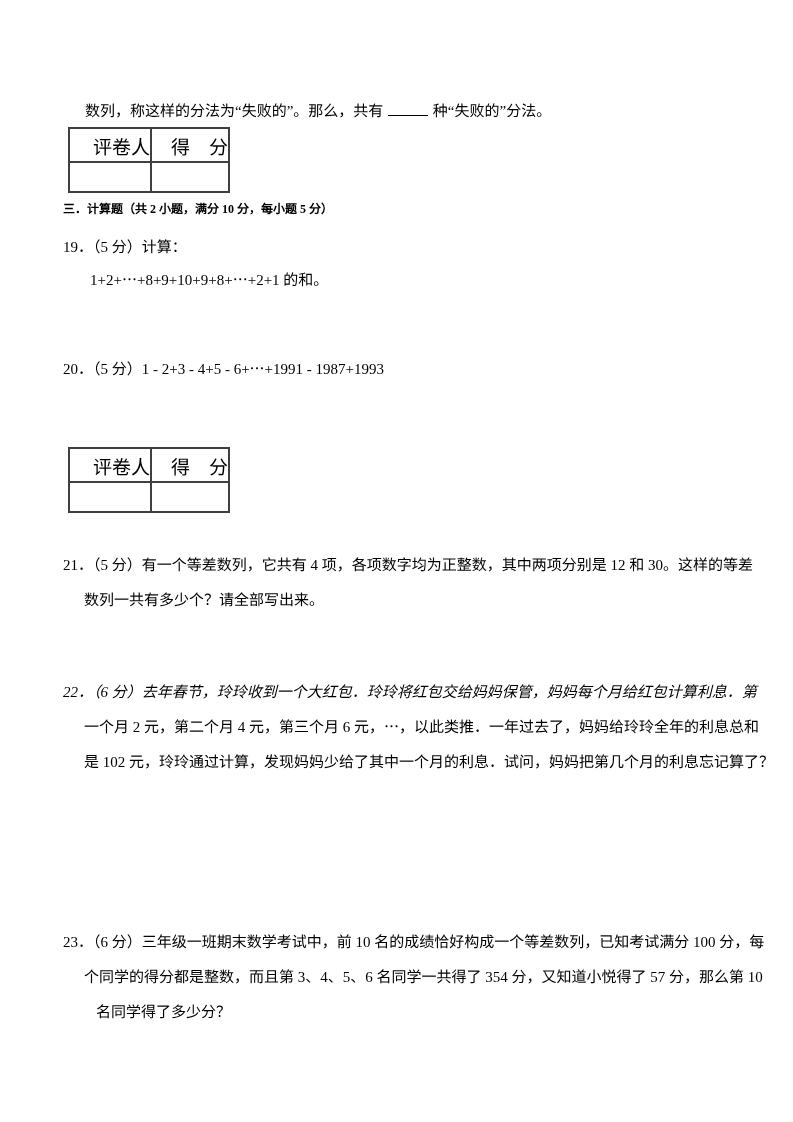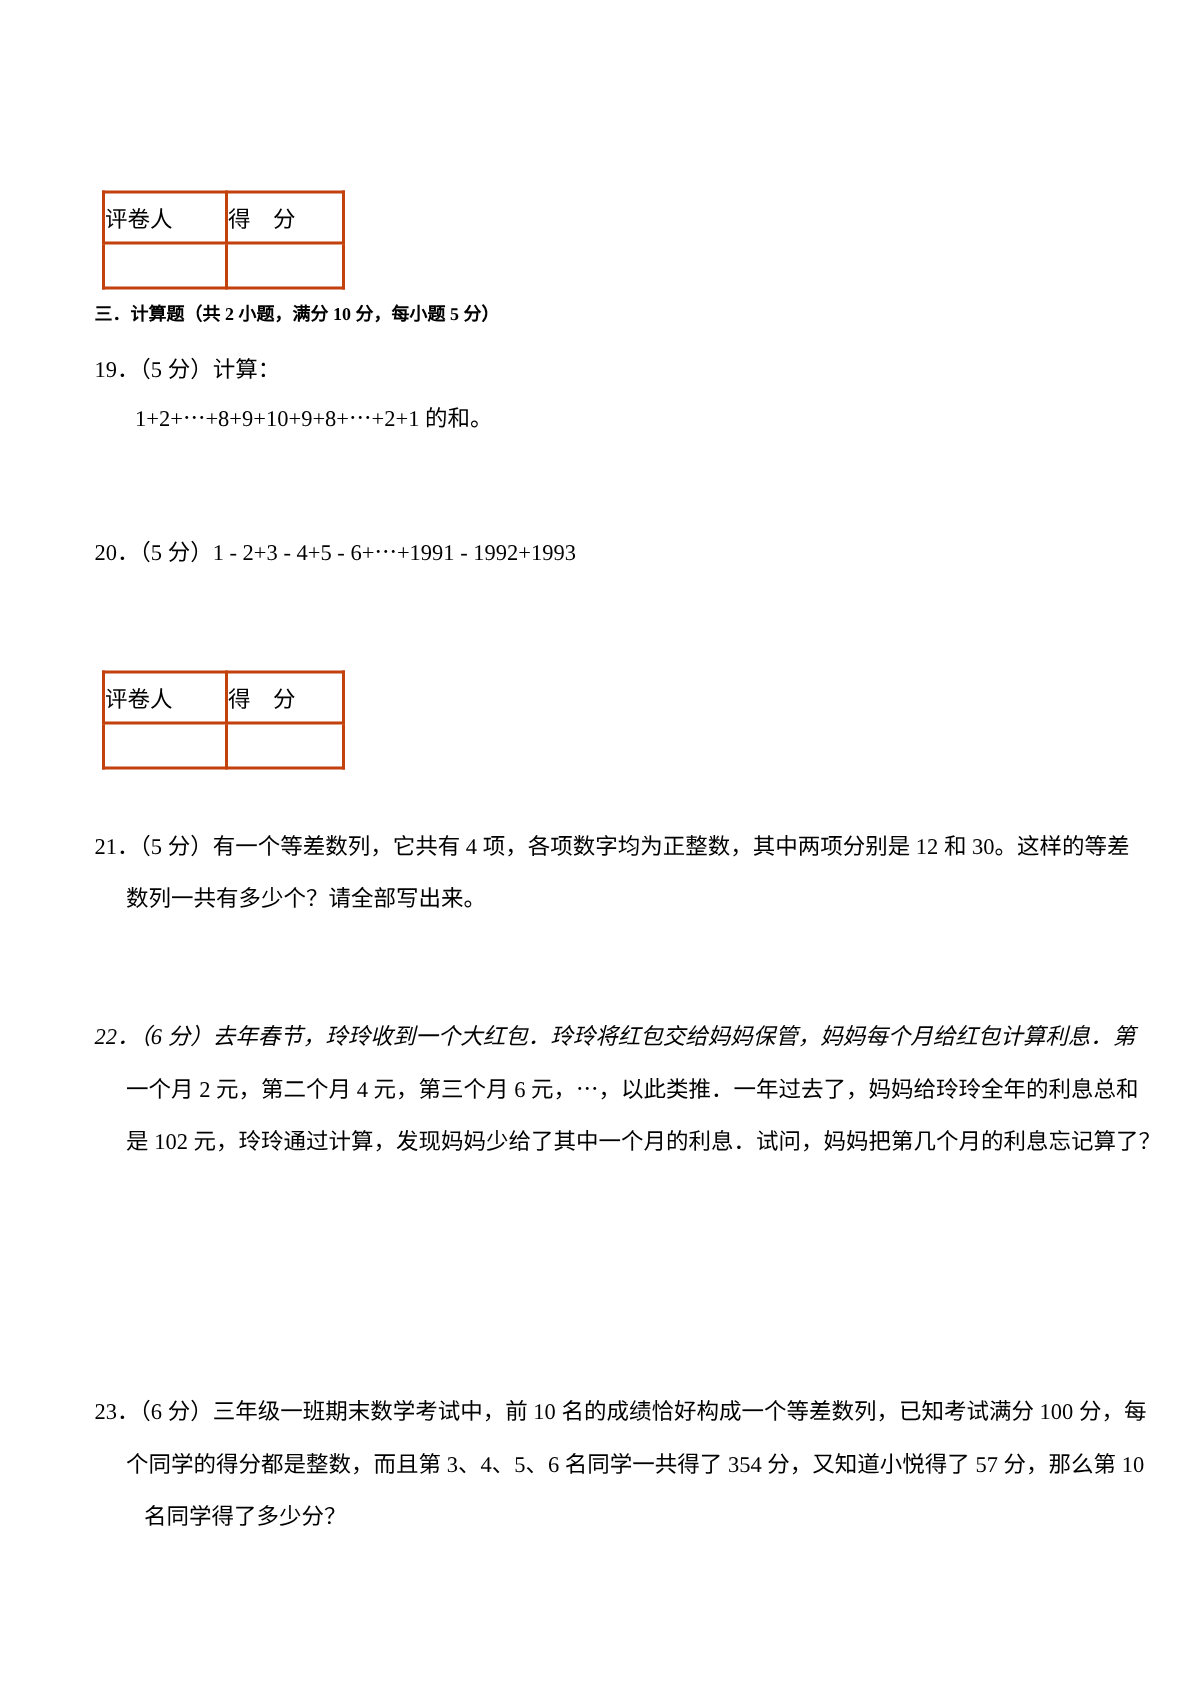--- a/index.html
+++ b/index.html
@@ -33,56 +33,61 @@
     border-bottom: 1.5px solid #000;
     margin: 0 1px;
     vertical-align: baseline;
   }
   table.grader {
     position: absolute;
     border-collapse: collapse;
     table-layout: fixed;
   }
   table.grader td {
-    border: 2px solid #c2410c;
-    text-align: left;
+    border: 2px solid #404040;
+    text-align: right;
     vertical-align: middle;
-    font-size: 15px;
+    font-size: 19px;
     padding: 0;
   }
   table.grader td.c1 { width: 80px; }
   table.grader td.c2 { width: 76px; }
   table.grader tr.hdr td { height: 32px; }
   table.grader tr.blank td { height: 28px; }
 </style>
 </head>
 <body>
 
 <div class="page">
 
+  <div class="abs" style="left:85px; top:101px;">
+    <span>数列，称这样的分法为“失败的”。那么，共有</span>
+    <span class="blank-line"></span>
+    <span>种“失败的”分法。</span>
+  </div>
 
   <table class="grader" style="left:68px; top:127px;">
     <tbody>
       <tr class="hdr">
         <td class="c1">评卷人</td>
         <td class="c2">得　分</td>
       </tr>
       <tr class="blank">
         <td class="c1"></td>
         <td class="c2"></td>
       </tr>
     </tbody>
   </table>
 
   <div class="abs heading" style="left:63px; top:202px;">三．计算题（共 2 小题，满分 10 分，每小题 5 分）</div>
 
   <div class="abs" style="left:63px; top:238px;">19．（5 分）计算：</div>
   <div class="abs" style="left:90px; top:271px;">1+2+⋯+8+9+10+9+8+⋯+2+1 的和。</div>
 
-  <div class="abs" style="left:63px; top:360px;">20．（5 分）1 - 2+3 - 4+5 - 6+⋯+1991 - 1992+1993</div>
+  <div class="abs" style="left:63px; top:360px;">20．（5 分）1 - 2+3 - 4+5 - 6+⋯+1991 - 1987+1993</div>
 
   <table class="grader" style="left:68px; top:447px;">
     <tbody>
       <tr class="hdr">
         <td class="c1">评卷人</td>
         <td class="c2">得　分</td>
       </tr>
       <tr class="blank">
         <td class="c1"></td>
         <td class="c2"></td>

